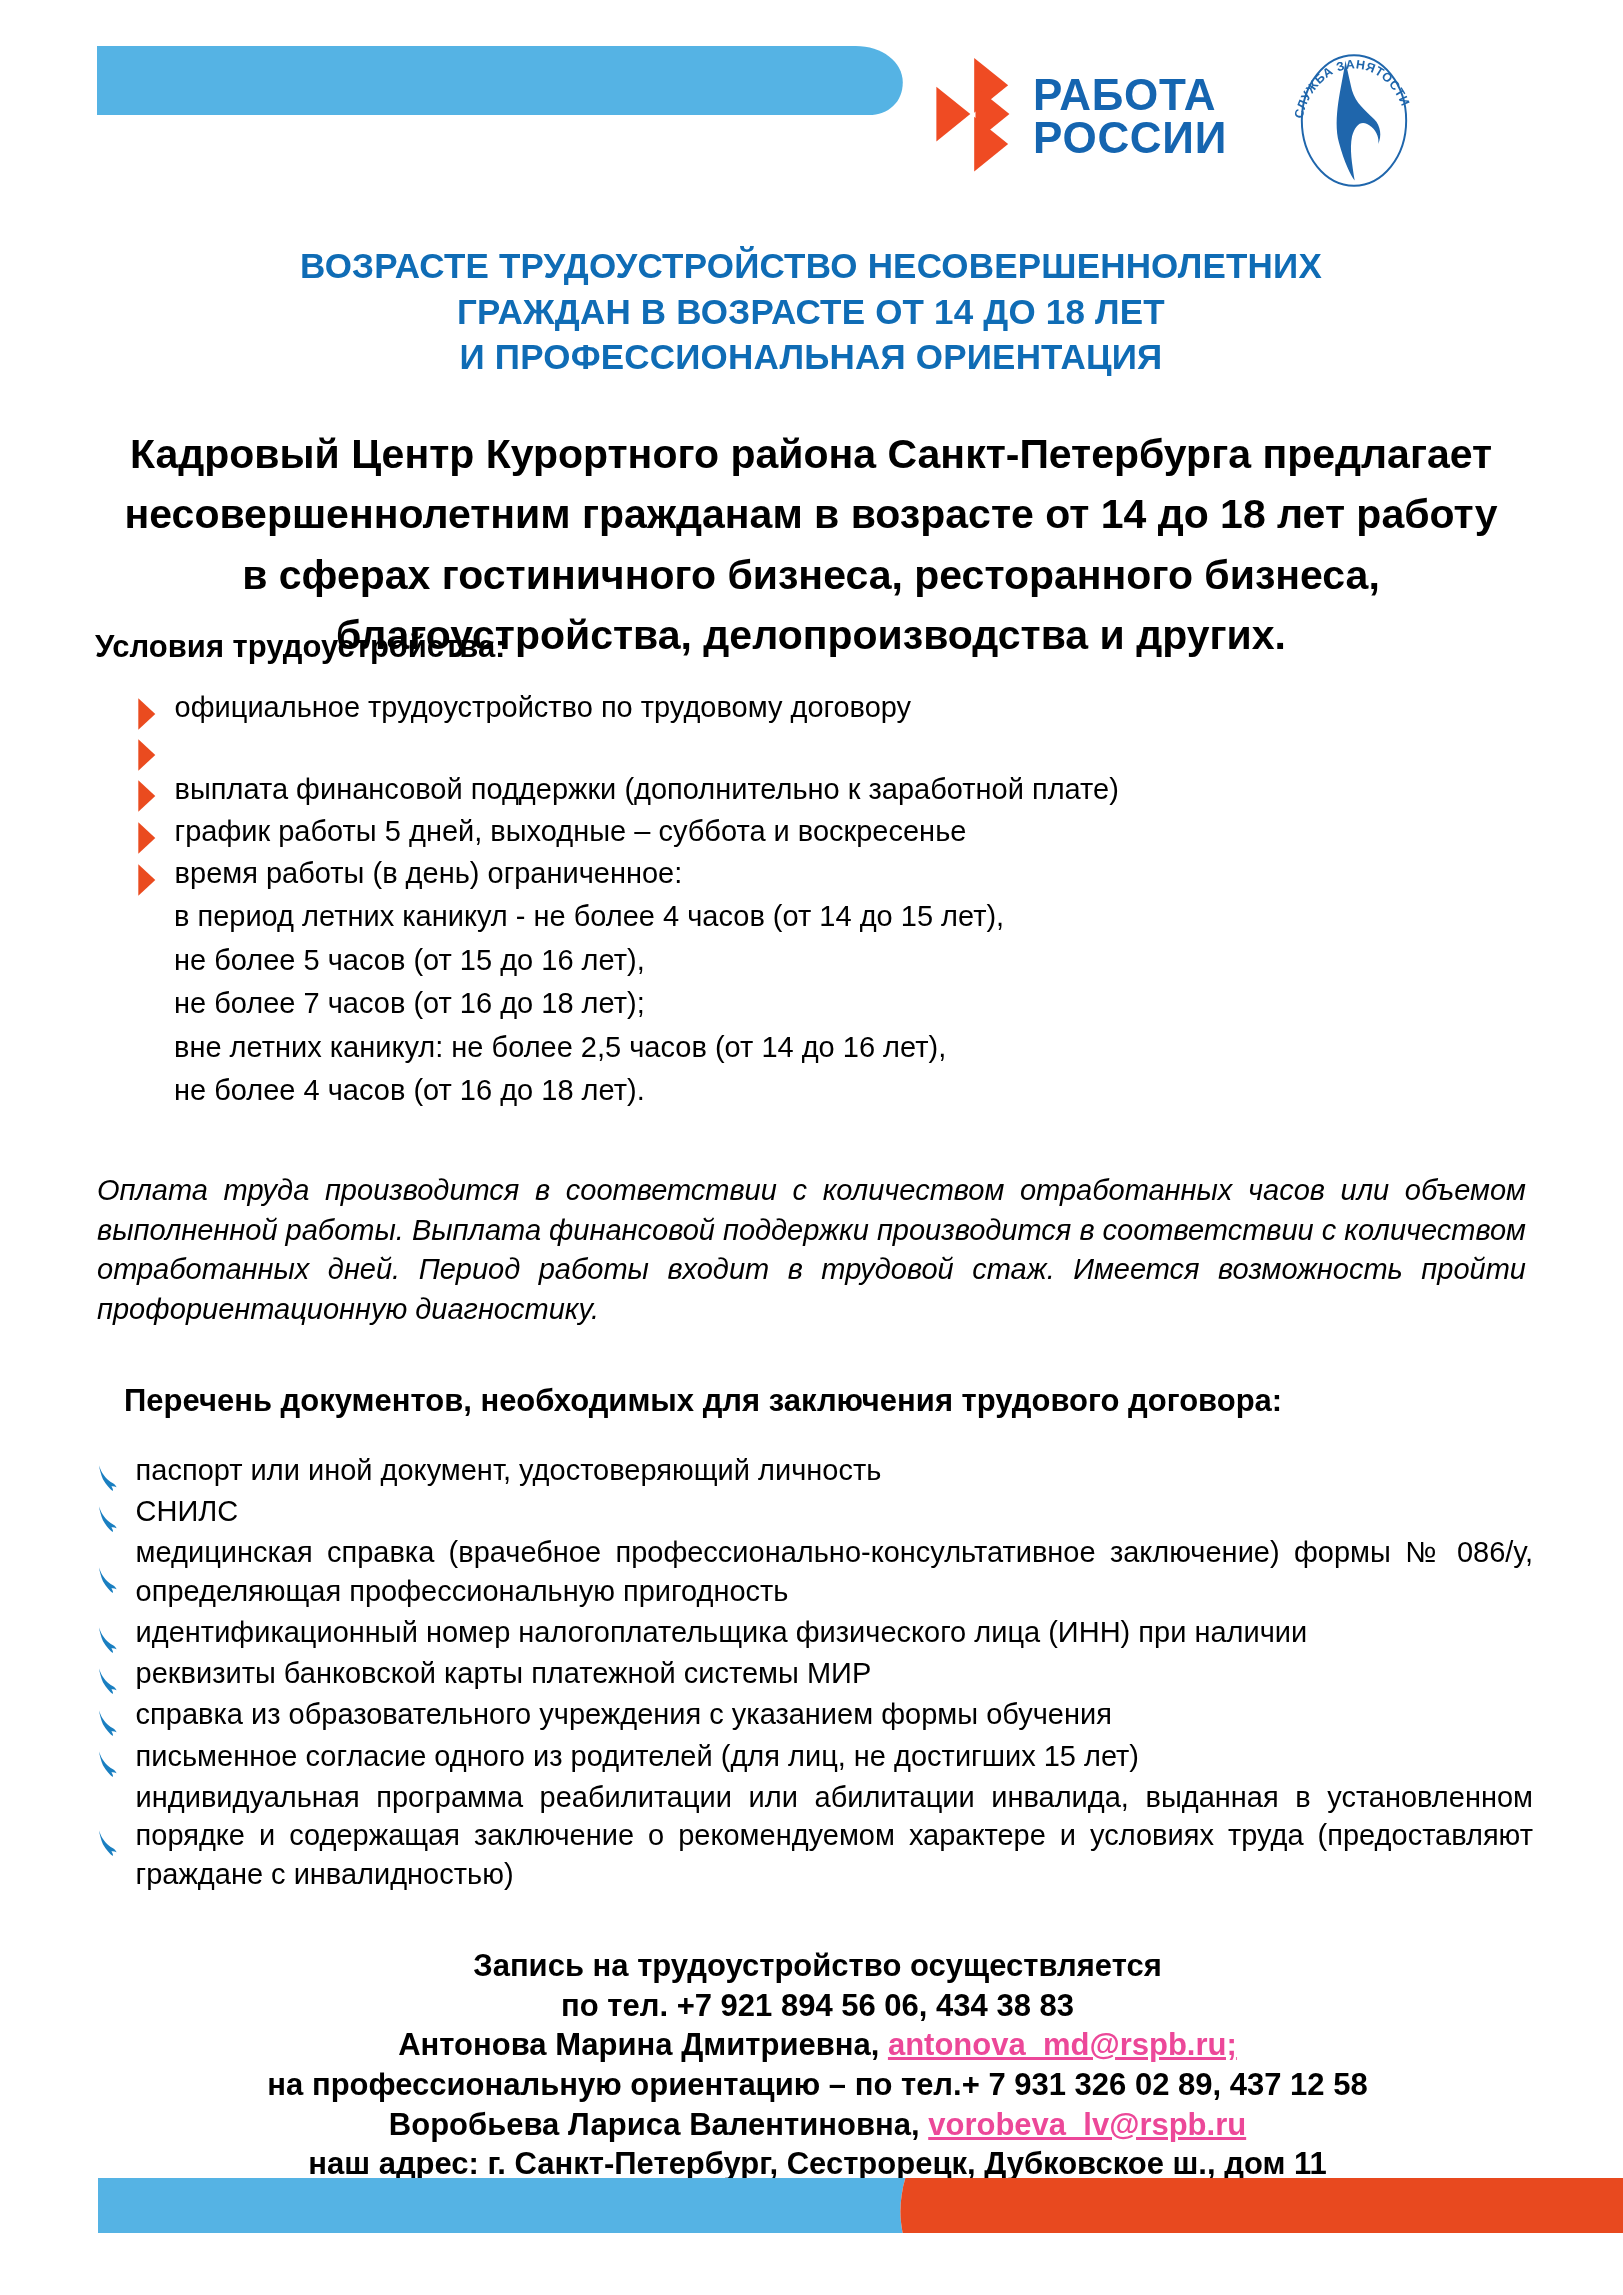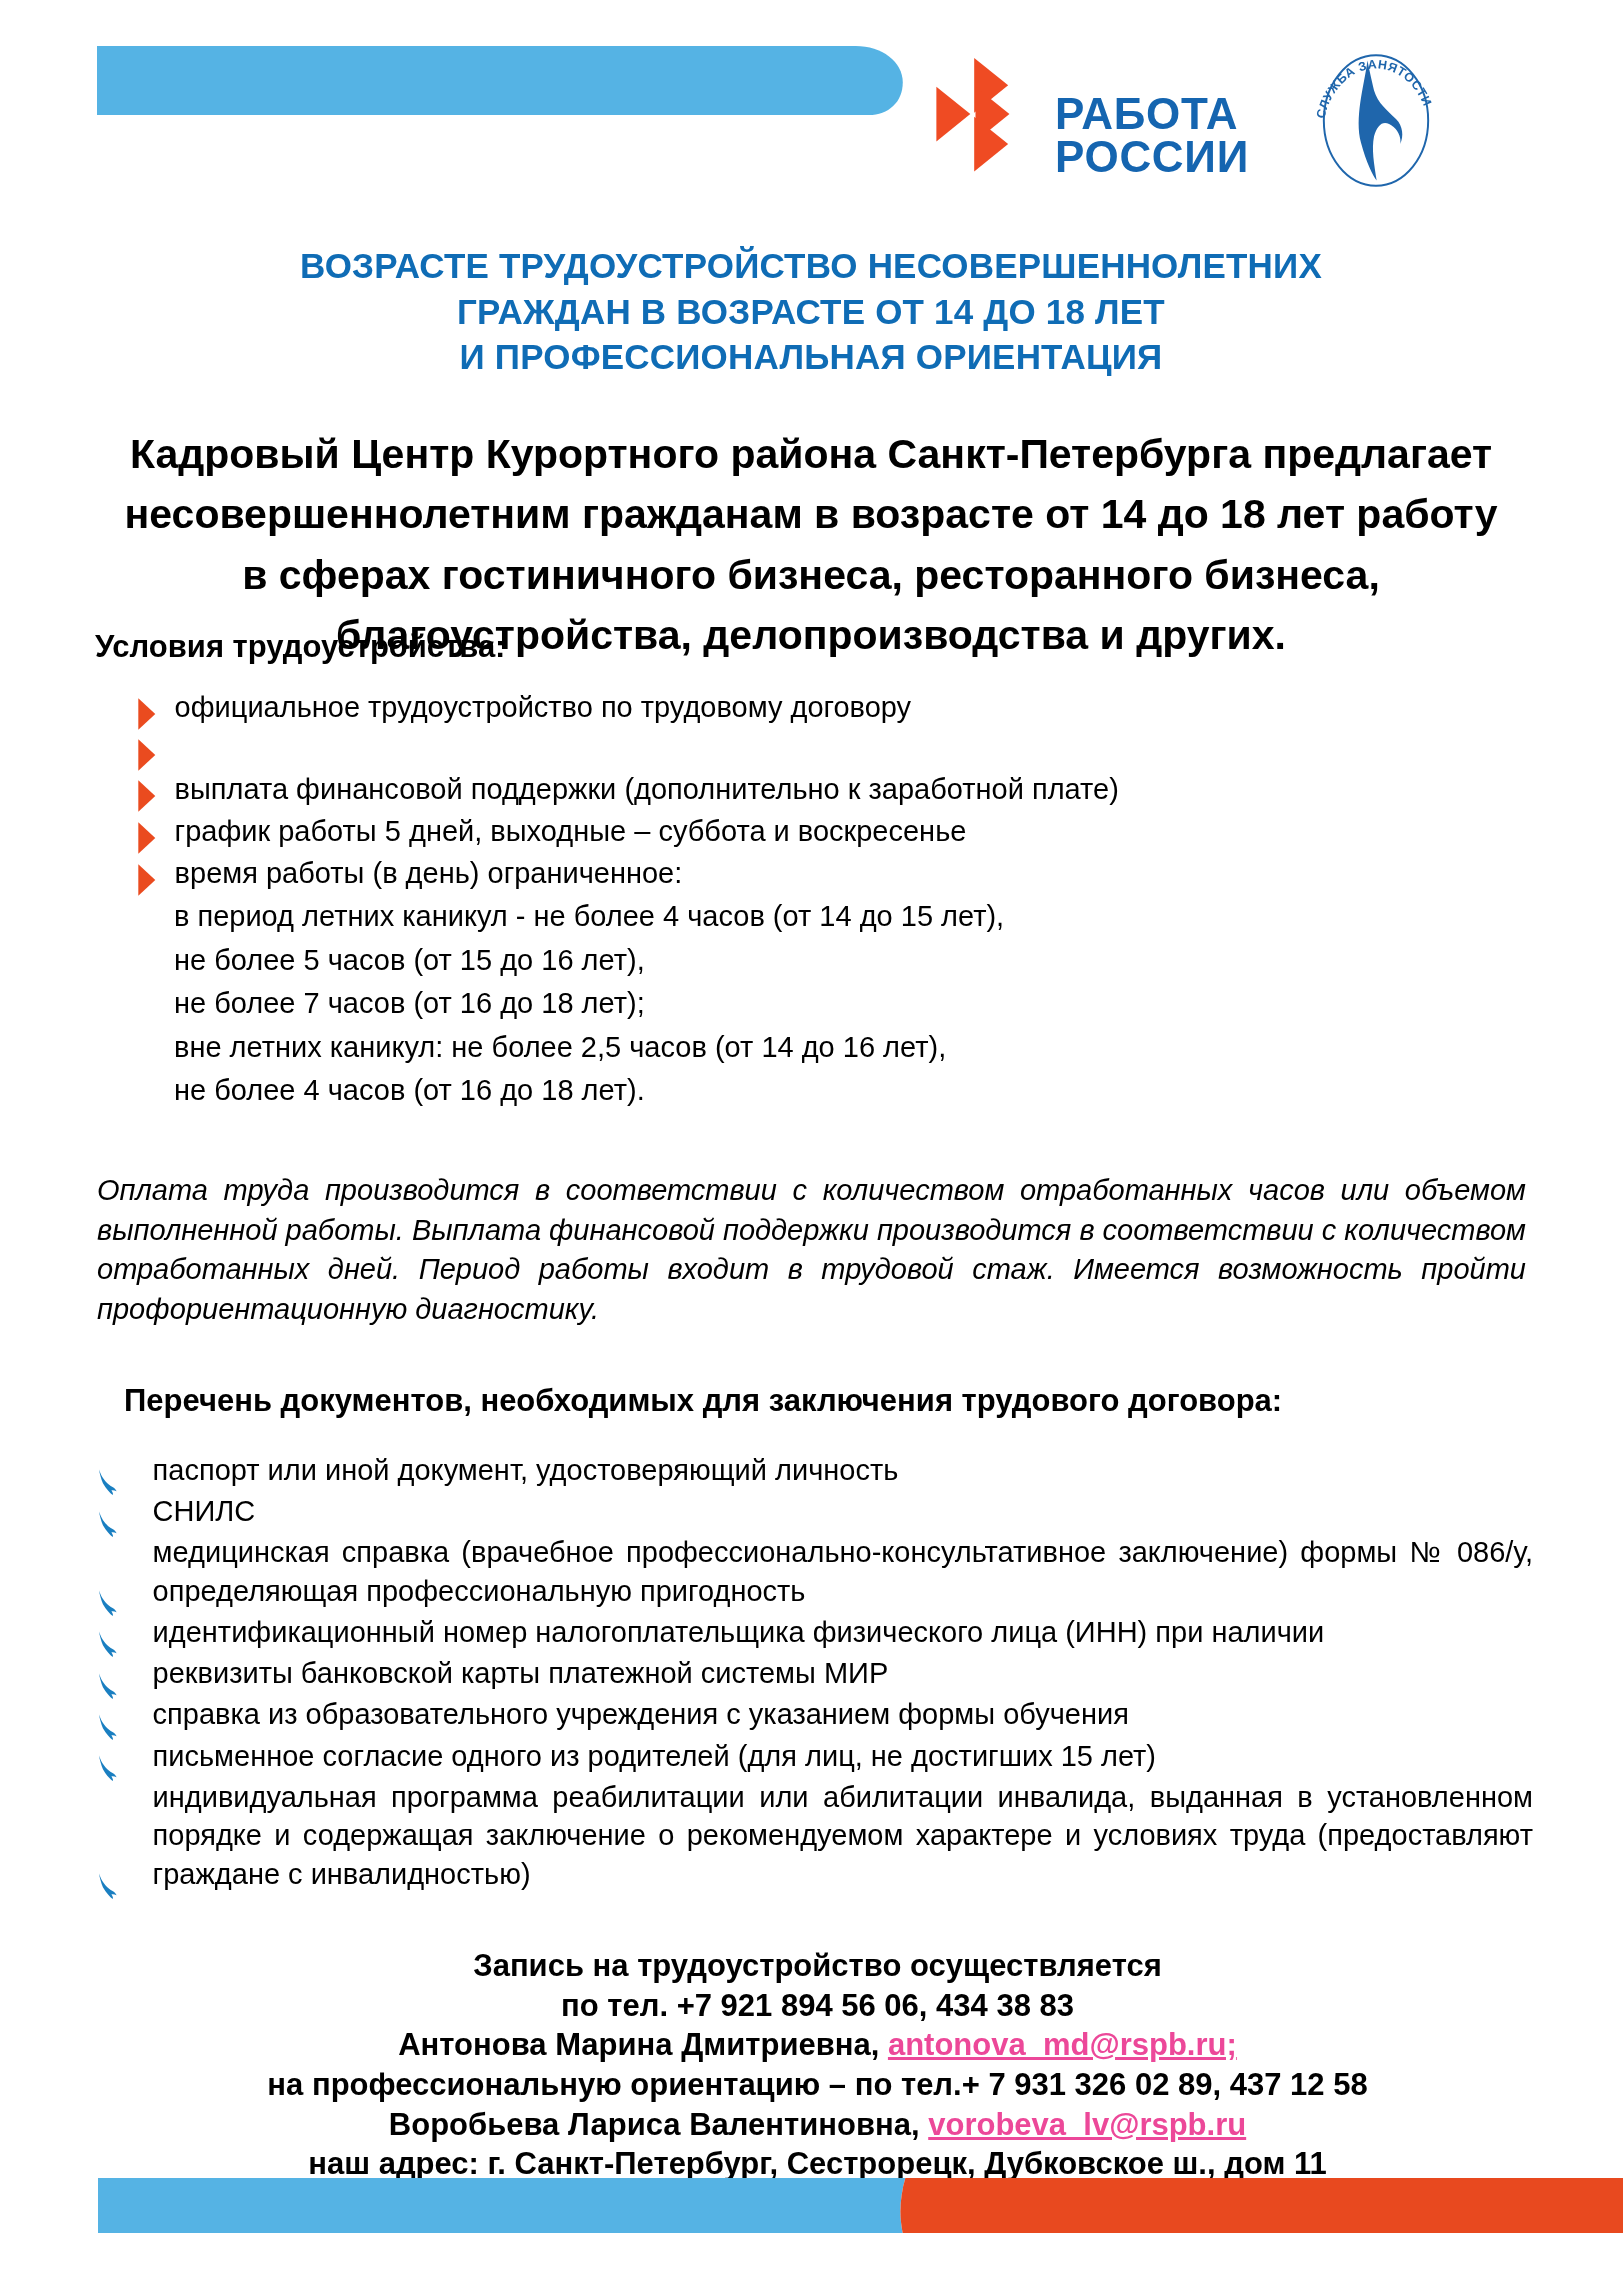--- a/index.html
+++ b/index.html
@@ -35,21 +35,21 @@
     position: absolute;
     left: 935px;
     top: 31px;
     width: 661px;
     height: 170px;
     display: flex;
     align-items: center;
     justify-content: flex-start;
     gap: 52px;
   }
-  .logo-rr { display: flex; align-items: flex-end; gap: 22px; }
+  .logo-rr { display: flex; align-items: center; }
   .logo-rr-mark { width: 98px; height: 124px; }
   .logo-rr-text {
     display: flex;
     flex-direction: column;
     line-height: 0.98;
   }
   .logo-rr-text span {
     font-family: "Liberation Sans", sans-serif;
     font-weight: bold;
     font-size: 44px;
@@ -146,22 +146,22 @@
 
   
   .doc-list {
     position: absolute;
     left: 97px;
     top: 1451px;
     width: 1436px;
   }
   .doc-item {
     display: flex;
-    align-items: flex-end;
-    gap: 32px;
+    align-items: center;
+    gap: 15px;
     margin-bottom: 2.6px;
   }
   .swoosh-icon {
     flex: 0 0 auto;
     width: 23.6px;
     height: 30px;
     position: relative;
     top: 7.9px;
   }
   .doc-text {

